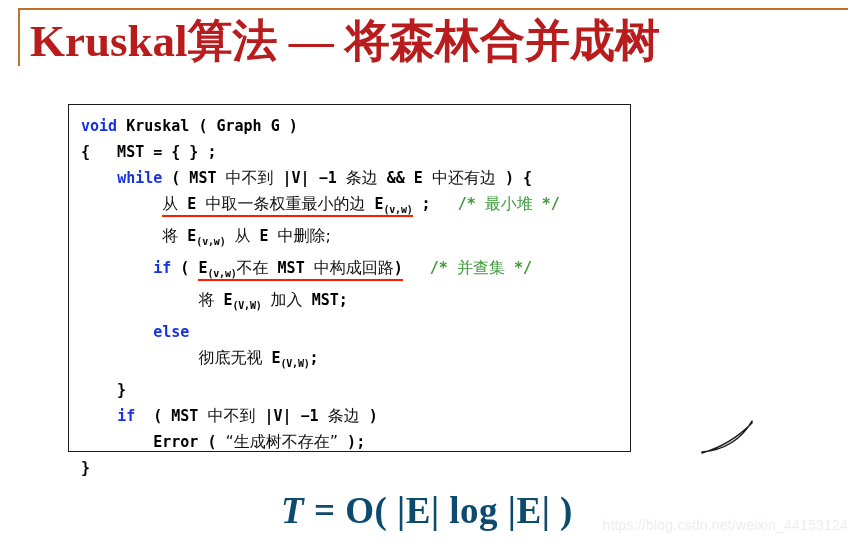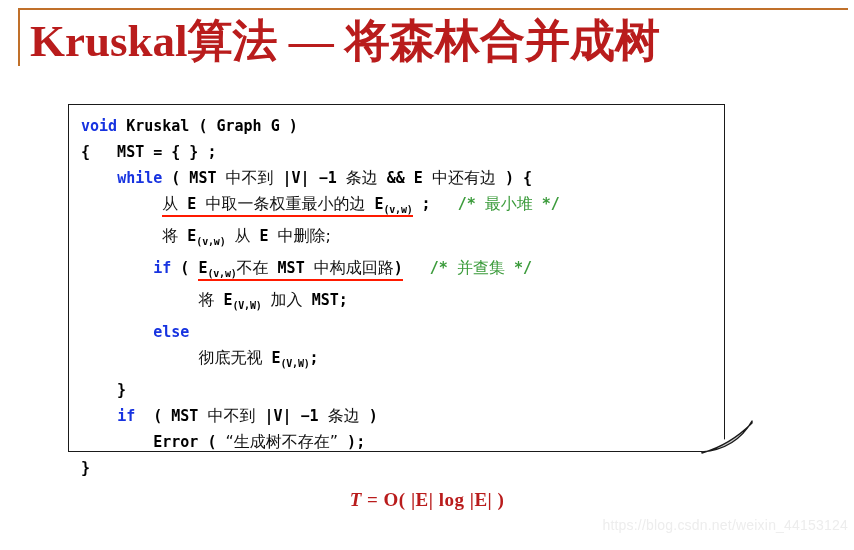--- a/index.html
+++ b/index.html
@@ -46,21 +46,21 @@
     color: #b91c1c;
     white-space: nowrap;
     letter-spacing: 0px;
   }
 
   
   #code-box {
     position: absolute;
     left: 68px;
     top: 104px;
-    width: 657px;
+    width: 563px;
     height: 348px;
     background: #ffffff;
     border: 1.6px solid #1a1a1a;
     box-sizing: border-box;
   }
   #code-listing {
     position: absolute;
     left: 12px;
     top: 8px;
     font-family: "DejaVu Sans Mono", "Liberation Mono", monospace;
@@ -89,22 +89,22 @@
 
   
   #complexity-formula {
     position: absolute;
     left: 0;
     top: 489px;
     width: 854px;
     text-align: center;
     font-family: "Liberation Serif", "DejaVu Serif", serif;
     font-weight: bold;
-    font-size: 19px;
-    color: #b91c1c;
+    font-size: 37px;
+    color: #0c4a6e;
     letter-spacing: 0.5px;
   }
   #complexity-formula .ital { font-style: italic; }
 
   
   #watermark {
     position: absolute;
     right: 6px;
     top: 517px;
     font-family: "Liberation Sans", sans-serif;

